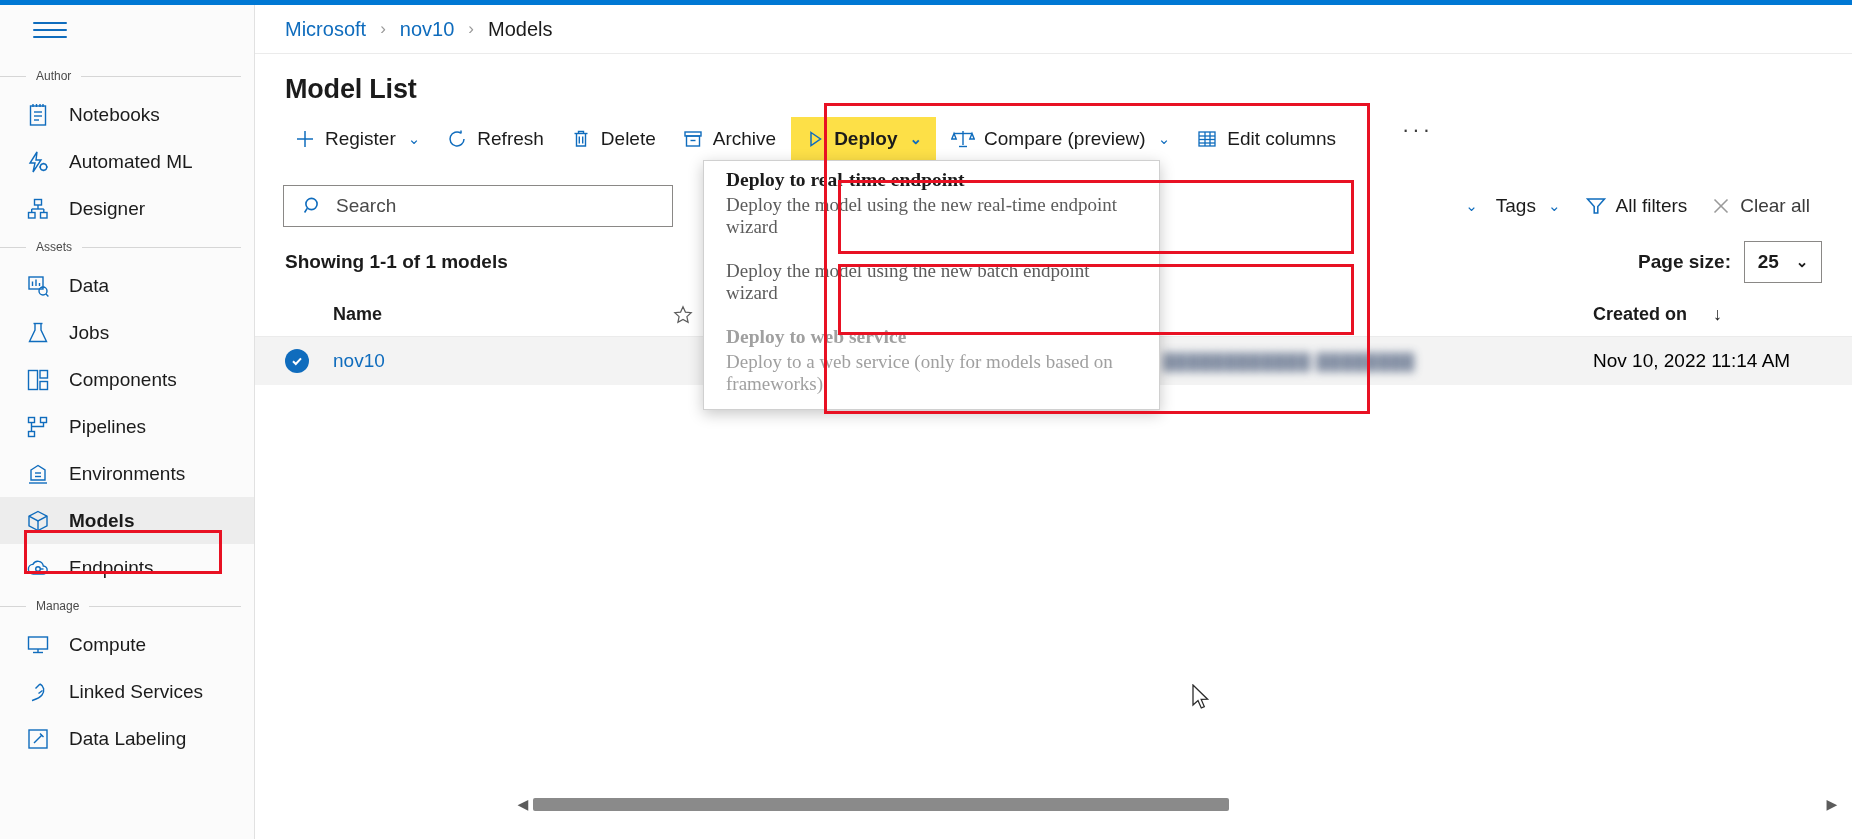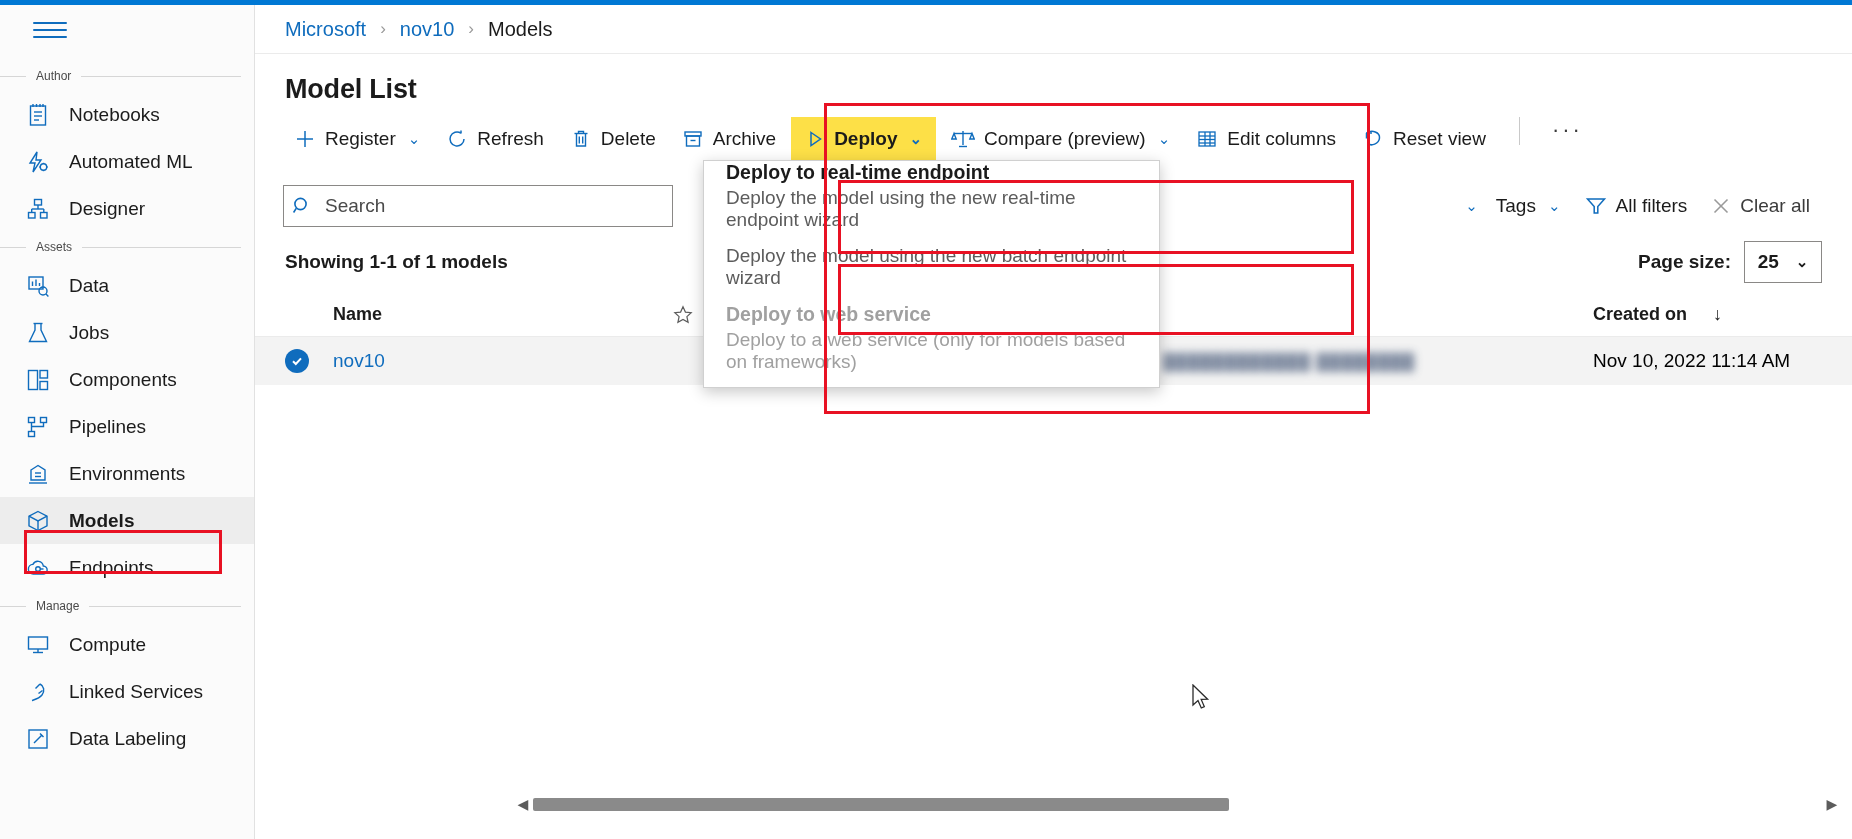--- a/index.html
+++ b/index.html
@@ -106,21 +106,21 @@
   }
 
   
   .filterrow {
     display:flex; align-items:center; height:50px;
     margin-top:12px; padding-left:28px; padding-right:30px;
     position:relative;
   }
   .searchbox {
     width:390px; height:42px; border:1px solid #8a8886; background:#fff;
-    display:flex; align-items:center; gap:11px; padding:0 8px;
+    display:flex; align-items:center; gap:11px; padding:0 19px;
   }
   .searchbox .si { color:#0f6cbd; display:flex; }
   .searchbox input {
     border:0; outline:0; font-size:19px; color:#1b1b1b;
     font-family:inherit; width:100%; background:transparent;
   }
   .searchbox input::placeholder { color:#4a4a4a; }
   .spacer { flex:1; }
   .fbtn {
     display:flex; align-items:center; gap:9px; height:40px; padding:0 12px;
@@ -180,21 +180,21 @@
   }
 
   
   .menu {
     position:absolute; left:703px; top:160px; width:457px;
     background:#fff; border:1px solid #d0d0d0;
     box-shadow:0 4px 14px rgba(0,0,0,.22);
     z-index:40;
   }
   .menu-item {
-    padding:0 18px 14px 22px; cursor:pointer;
+    padding:8px 18px 14px 22px; cursor:pointer;font-family:Liberation Serif, serif;
   }
   .menu-item .mi-title {
     font-size:19.5px; font-weight:600; color:#1b1b1b; margin-bottom:3px;
   }
   .menu-item .mi-desc {
     font-size:19px; color:#5c5c5c;
   }
   .menu-item.disabled { cursor:default; }
   .menu-item.disabled .mi-title { color:#a0a0a0; font-weight:600; }
   .menu-item.disabled .mi-desc { color:#a0a0a0; }
@@ -509,30 +509,20 @@
             <line x1="3" y1="8" x2="19" y2="8"></line>
               <line x1="3" y1="11.5" x2="19" y2="11.5"></line>
             <line x1="3" y1="15" x2="19" y2="15"></line>
               <line x1="9" y1="4" x2="9" y2="18"></line>
             <line x1="14" y1="4" x2="14" y2="18"></line>
           </svg>
         </span>
         <span>Edit columns</span>
       </div>
 
-      <div class="cmd">
-        <span class="ci">
-          <svg width="22" height="22" viewBox="0 0 22 22" fill="none" stroke="#0f6cbd" stroke-width="1.5">
-            <path d="M4.5 5 C10 1.5 18 4 17.5 10 C17 16 9 18.5 6 15.5"></path>
-            <path d="M4.5 5 L10 5"></path>
-              <path d="M4.5 5 L4.5 10.5"></path>
-          </svg>
-        </span>
-        <span>Reset view</span>
-      </div>
 
       <div class="cmd-sep"></div>
 
       <div class="ellipsis">···</div>
     </div>
 
     <div class="filterrow">
       <div class="searchbox">
         <span class="si">
           <svg width="20" height="20" viewBox="0 0 20 20" fill="none" stroke="#0f6cbd" stroke-width="1.6">

